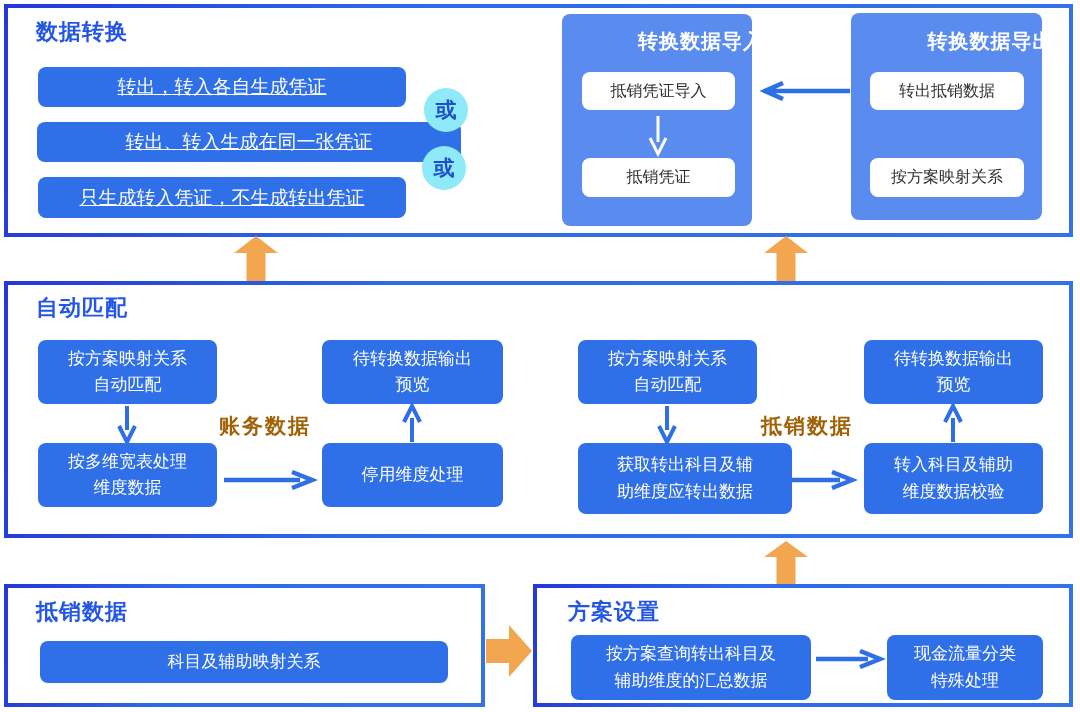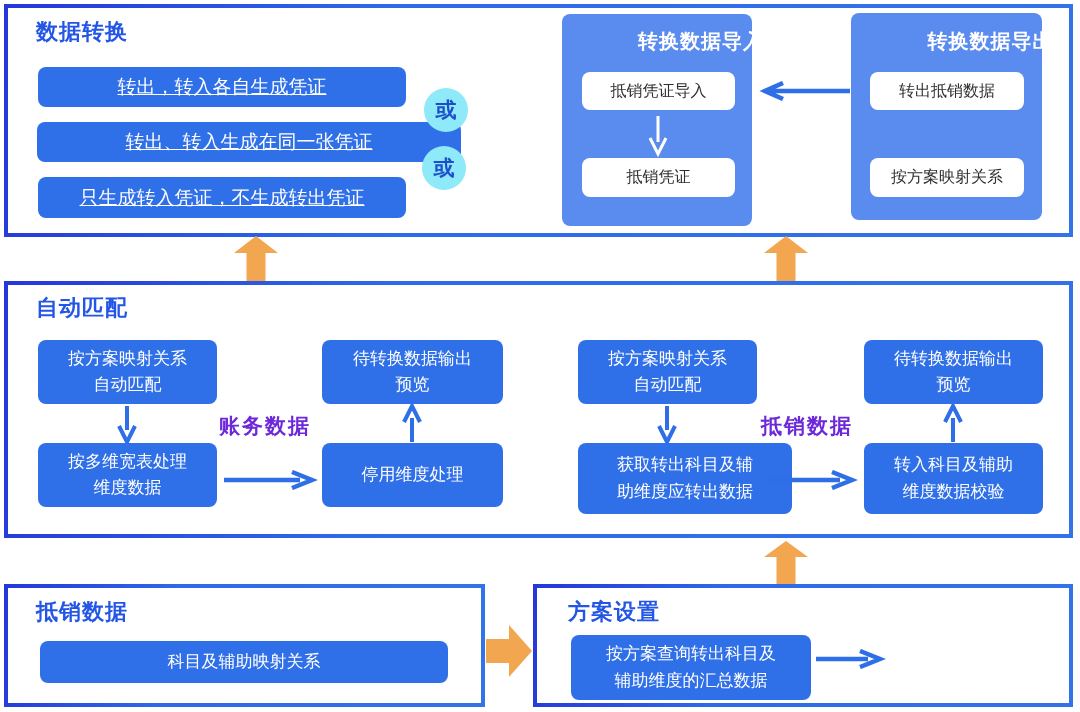--- a/index.html
+++ b/index.html
@@ -30,21 +30,21 @@
   .subpanel{position:absolute;background:#5a8bee;border-radius:8px;}
   .sp-title{
     position:absolute;color:#ffffff;font-weight:700;font-size:20px;
     text-align:center;letter-spacing:1px;margin-left:44px;
   }
   .wbox{
     position:absolute;background:#ffffff;border-radius:8px;color:#2f2f2f;
     font-size:16px;display:flex;align-items:center;justify-content:center;text-align:center;
   }
   .flow-label{
-    position:absolute;color:#6d28d9;font-weight:900;font-size:21px;letter-spacing:2px;
+    position:absolute;color:#a16207;font-weight:900;font-size:21px;letter-spacing:2px;
   }
   svg.arrow{position:absolute;display:block;}
 </style>
 </head>
 <body>
 
 <div class="canvas">
 
   <div class="panel" style="left:4px;top:4px;width:1069px;height:233px;"></div>
   <div class="ptitle" style="left:36px;top:20px;">数据转换</div>
@@ -132,14 +132,16 @@
     <path d="M0 14 H23 V0 L46 26 L23 52 V38 H0 Z" fill="#f2a64f"></path>
   </svg>
 
   <div class="panel" style="left:533px;top:584px;width:540px;height:123px;"></div>
   <div class="ptitle" style="left:568px;top:600px;">方案设置</div>
   <div class="bluebox" style="left:571px;top:635px;width:240px;height:65px;">按方案查询转出科目及
 辅助维度的汇总数据</div>
   <svg class="arrow" style="left:816px;top:649px;" width="70" height="20">
     <path d="M0 10 H52 M44 2 L64 10 L44 18" stroke="#2e6fe8" stroke-width="4.5" fill="none"></path>
   </svg>
+  <div class="bluebox" style="left:887px;top:635px;width:156px;height:65px;">现金流量分类
+特殊处理</div>
 
 </div>
 
 </body></html>

